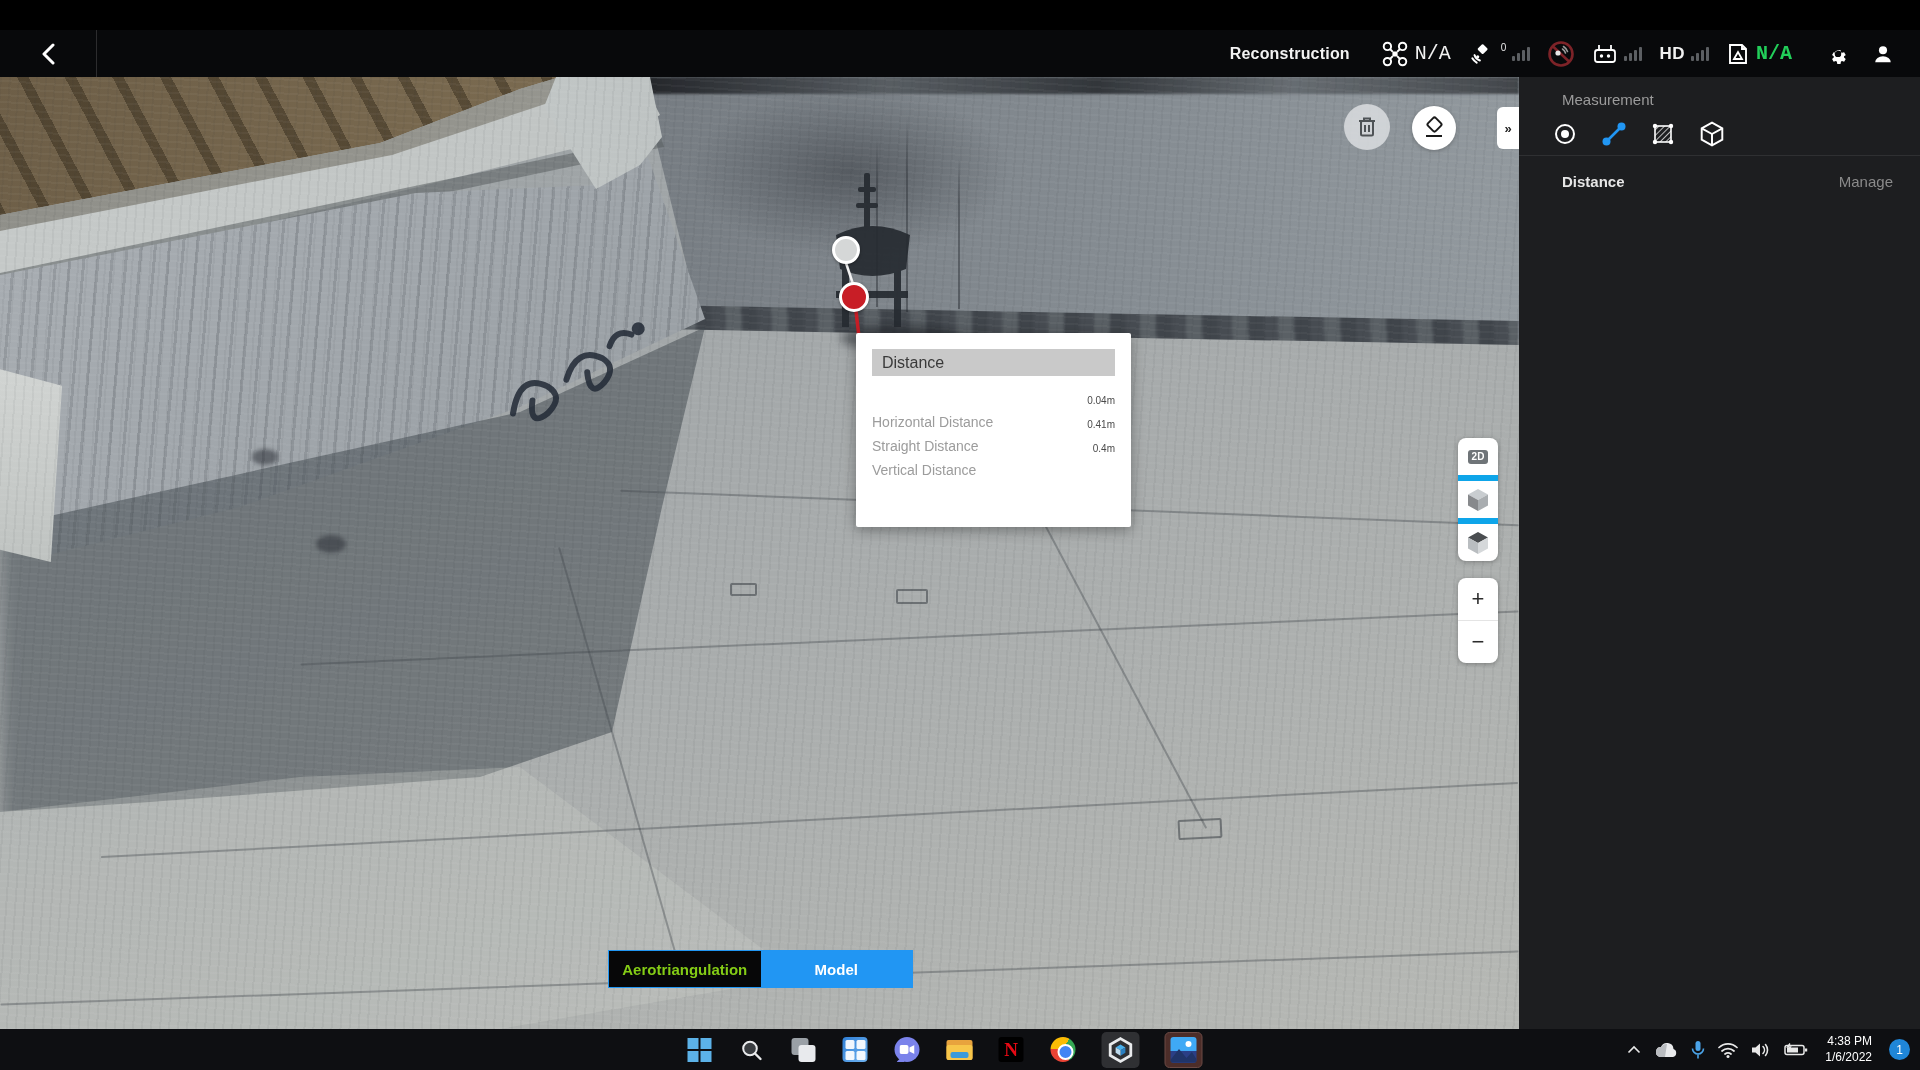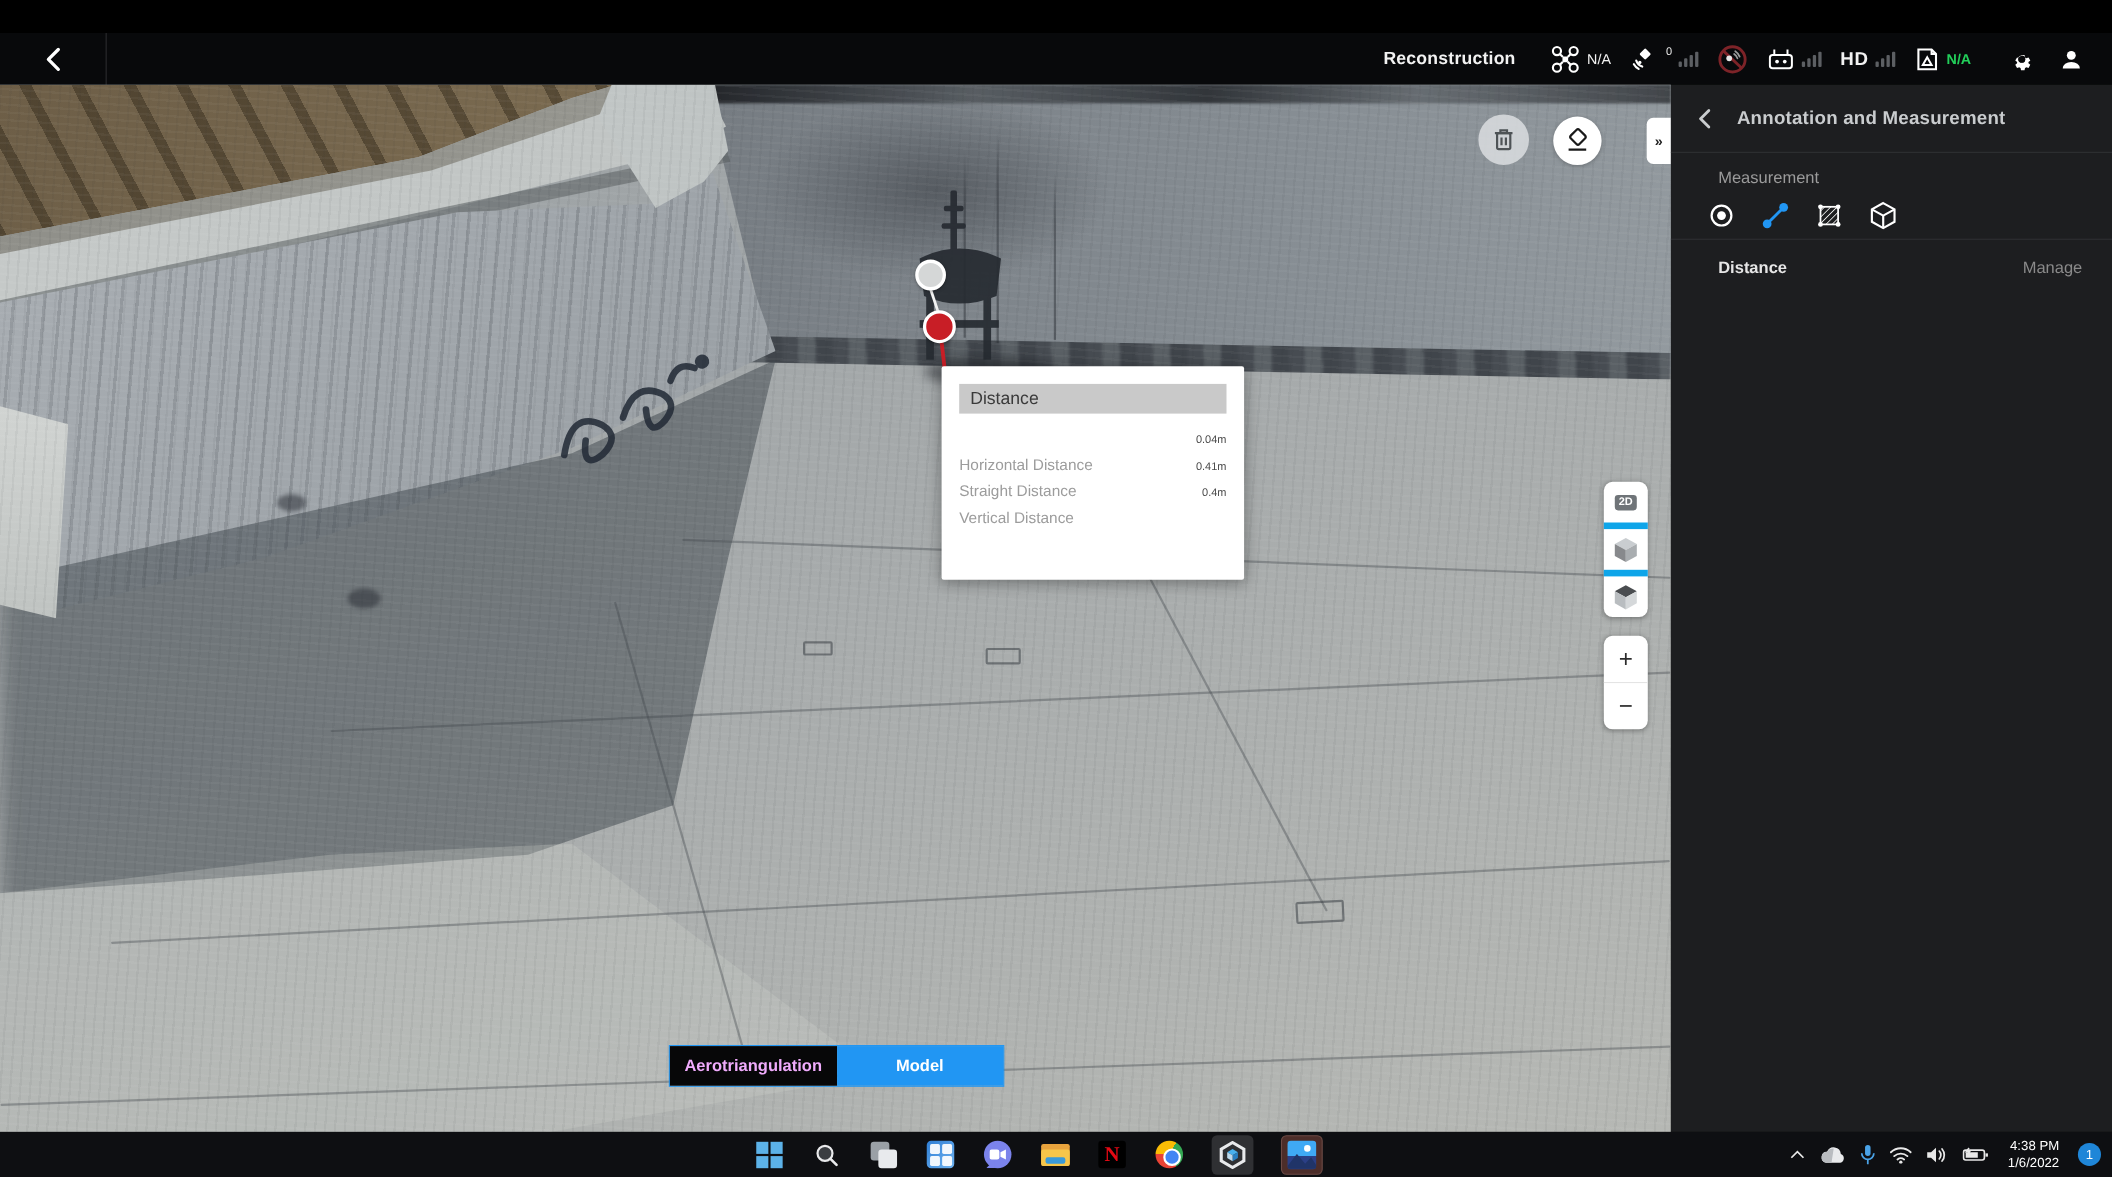--- a/index.html
+++ b/index.html
@@ -18,21 +18,21 @@
   .win-btn svg { display:block; }
 
   
   .topbar { position:absolute; left:0; top:30px; width:1920px; height:47px; background:#08090b;
             display:flex; align-items:center; }
   .back-btn { width:97px; height:47px; display:flex; align-items:center; justify-content:center;
               border-right:1px solid #2c2c2e; }
   .topbar-right { position:absolute; right:26px; top:0; height:47px; display:flex; align-items:center; gap:17px; }
   .recon-label { color:#f2f2f2; font-size:16px; font-weight:600; margin-right:14px; letter-spacing:.2px; }
   .status-item { display:flex; align-items:center; gap:6px; }
-  .status-na { color:#f2f2f2; font-size:13px; }
+  .status-na { color:#f2f2f2; font-size:20px;font-family:Liberation Mono, monospace; }
   .status-na.green { color:#22cf5a; font-weight:600; }
   .hd-label { color:#f2f2f2; font-size:17px; font-weight:700; letter-spacing:.5px; }
   .gps-zero { color:#e8e8e8; font-size:10px; position:relative; top:-6px; margin-left:1px; }
   .bars { display:flex; align-items:flex-end; gap:2px; }
   .bars i { display:block; width:3px; background:#5c5f63; border-radius:1px; }
   .bars i:nth-child(1){height:5px;} .bars i:nth-child(2){height:8px;}
   .bars i:nth-child(3){height:11px;} .bars i:nth-child(4){height:14px;}
   .iconbtn { display:flex; align-items:center; justify-content:center; }
 
   
@@ -119,21 +119,21 @@
   .popup-btns { display:flex; gap:11px; margin-top:11px; }
   .pbtn { height:37px; border:none; border-radius:2px; color:#ffffff; font-size:16px; font-weight:600;
           font-family:"Liberation Sans",sans-serif; display:flex; align-items:center; justify-content:center; }
   .pbtn.cancel { width:116px; background:#3d3d3d; }
   .pbtn.save { width:114px; background:#2196f3; }
 
   
   .bottom-tabs { position:absolute; left:608px; top:873px; width:305px; height:38px; display:flex;
            border:1px solid #2196f3; }
   .tab { flex:1; display:flex; align-items:center; justify-content:center; font-size:15px; font-weight:700; }
-  .tab.inactive { background:#070708; color:#f0abfc; }
+  .tab.inactive { background:#070708; color:#84cc16; }
   .tab.active { background:#2196f3; color:#ffffff; }
 
   
   .panel { position:absolute; left:1519px; top:77px; width:401px; height:952px; background:#1d1e20; }
   .panel-header { height:62px; display:flex; align-items:center; border-bottom:1px solid #2f3032; }
   .panel-back { width:60px; display:flex; align-items:center; justify-content:center; }
   .panel-title { color:#c9ccce; font-size:17px; font-weight:700; letter-spacing:.2px; }
   .panel-row-toggle { height:44px; display:flex; align-items:center; justify-content:space-between;
            padding:0 27px 0 43px; border-bottom:1px solid #2f3032; }
   .toggle-label { color:#c9c9c9; font-size:16px; }
@@ -441,28 +441,20 @@
       </div>
     </div>
 
     <div class="bottom-tabs">
       <div class="tab inactive">Aerotriangulation</div>
       <div class="tab active">Model</div>
     </div>
   </div>
 
   <div class="panel">
-    <div class="panel-header">
-      <div class="panel-back">
-        <svg width="11" height="18" viewBox="0 0 11 18">
-          <path d="M9.5 1.5 L2 9 L9.5 16.5" fill="none" stroke="#c9ccce" stroke-width="2.6" stroke-linecap="round" stroke-linejoin="round"></path>
-        </svg>
-      </div>
-      <span class="panel-title">Annotation and Measurement</span>
-    </div>
 
 
     <div class="measure-section">
       <div class="measure-label">Measurement</div>
       <div class="tool-row">
         <div class="tool">
           <svg width="24" height="24" viewBox="0 0 24 24">
             <circle cx="12" cy="12" r="9" fill="none" stroke="#ffffff" stroke-width="2"></circle>
             <circle cx="12" cy="12" r="4" fill="#ffffff"></circle>
           </svg>

